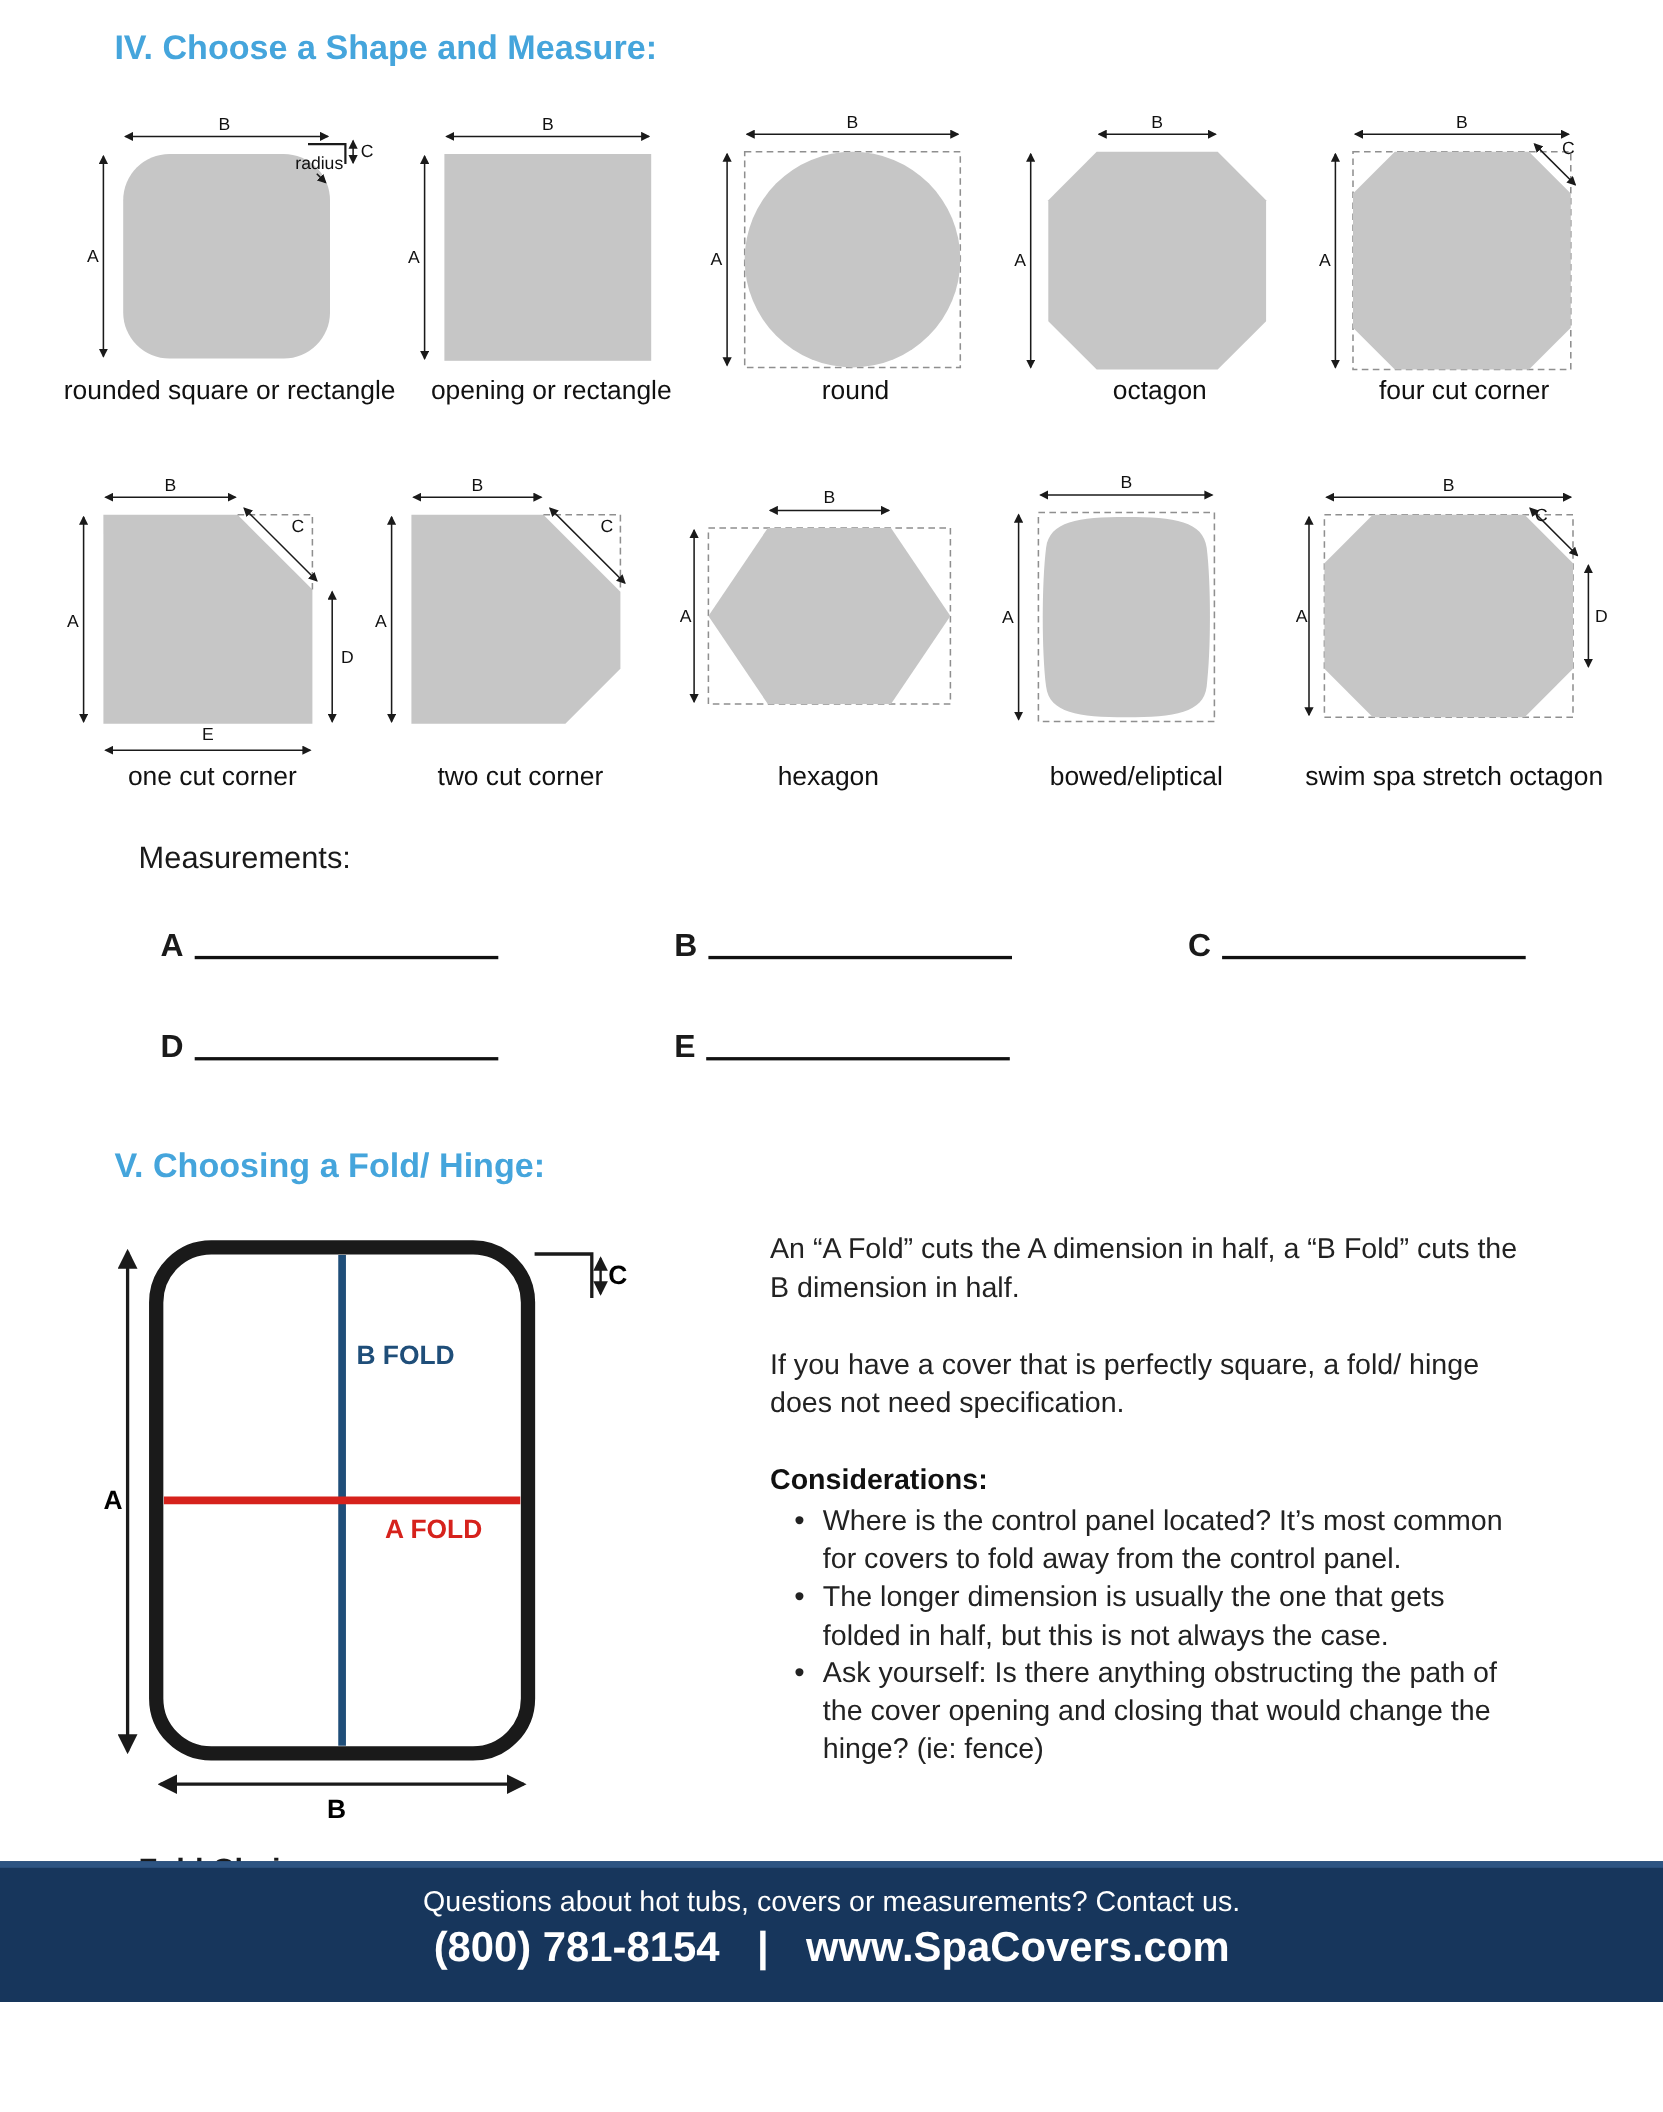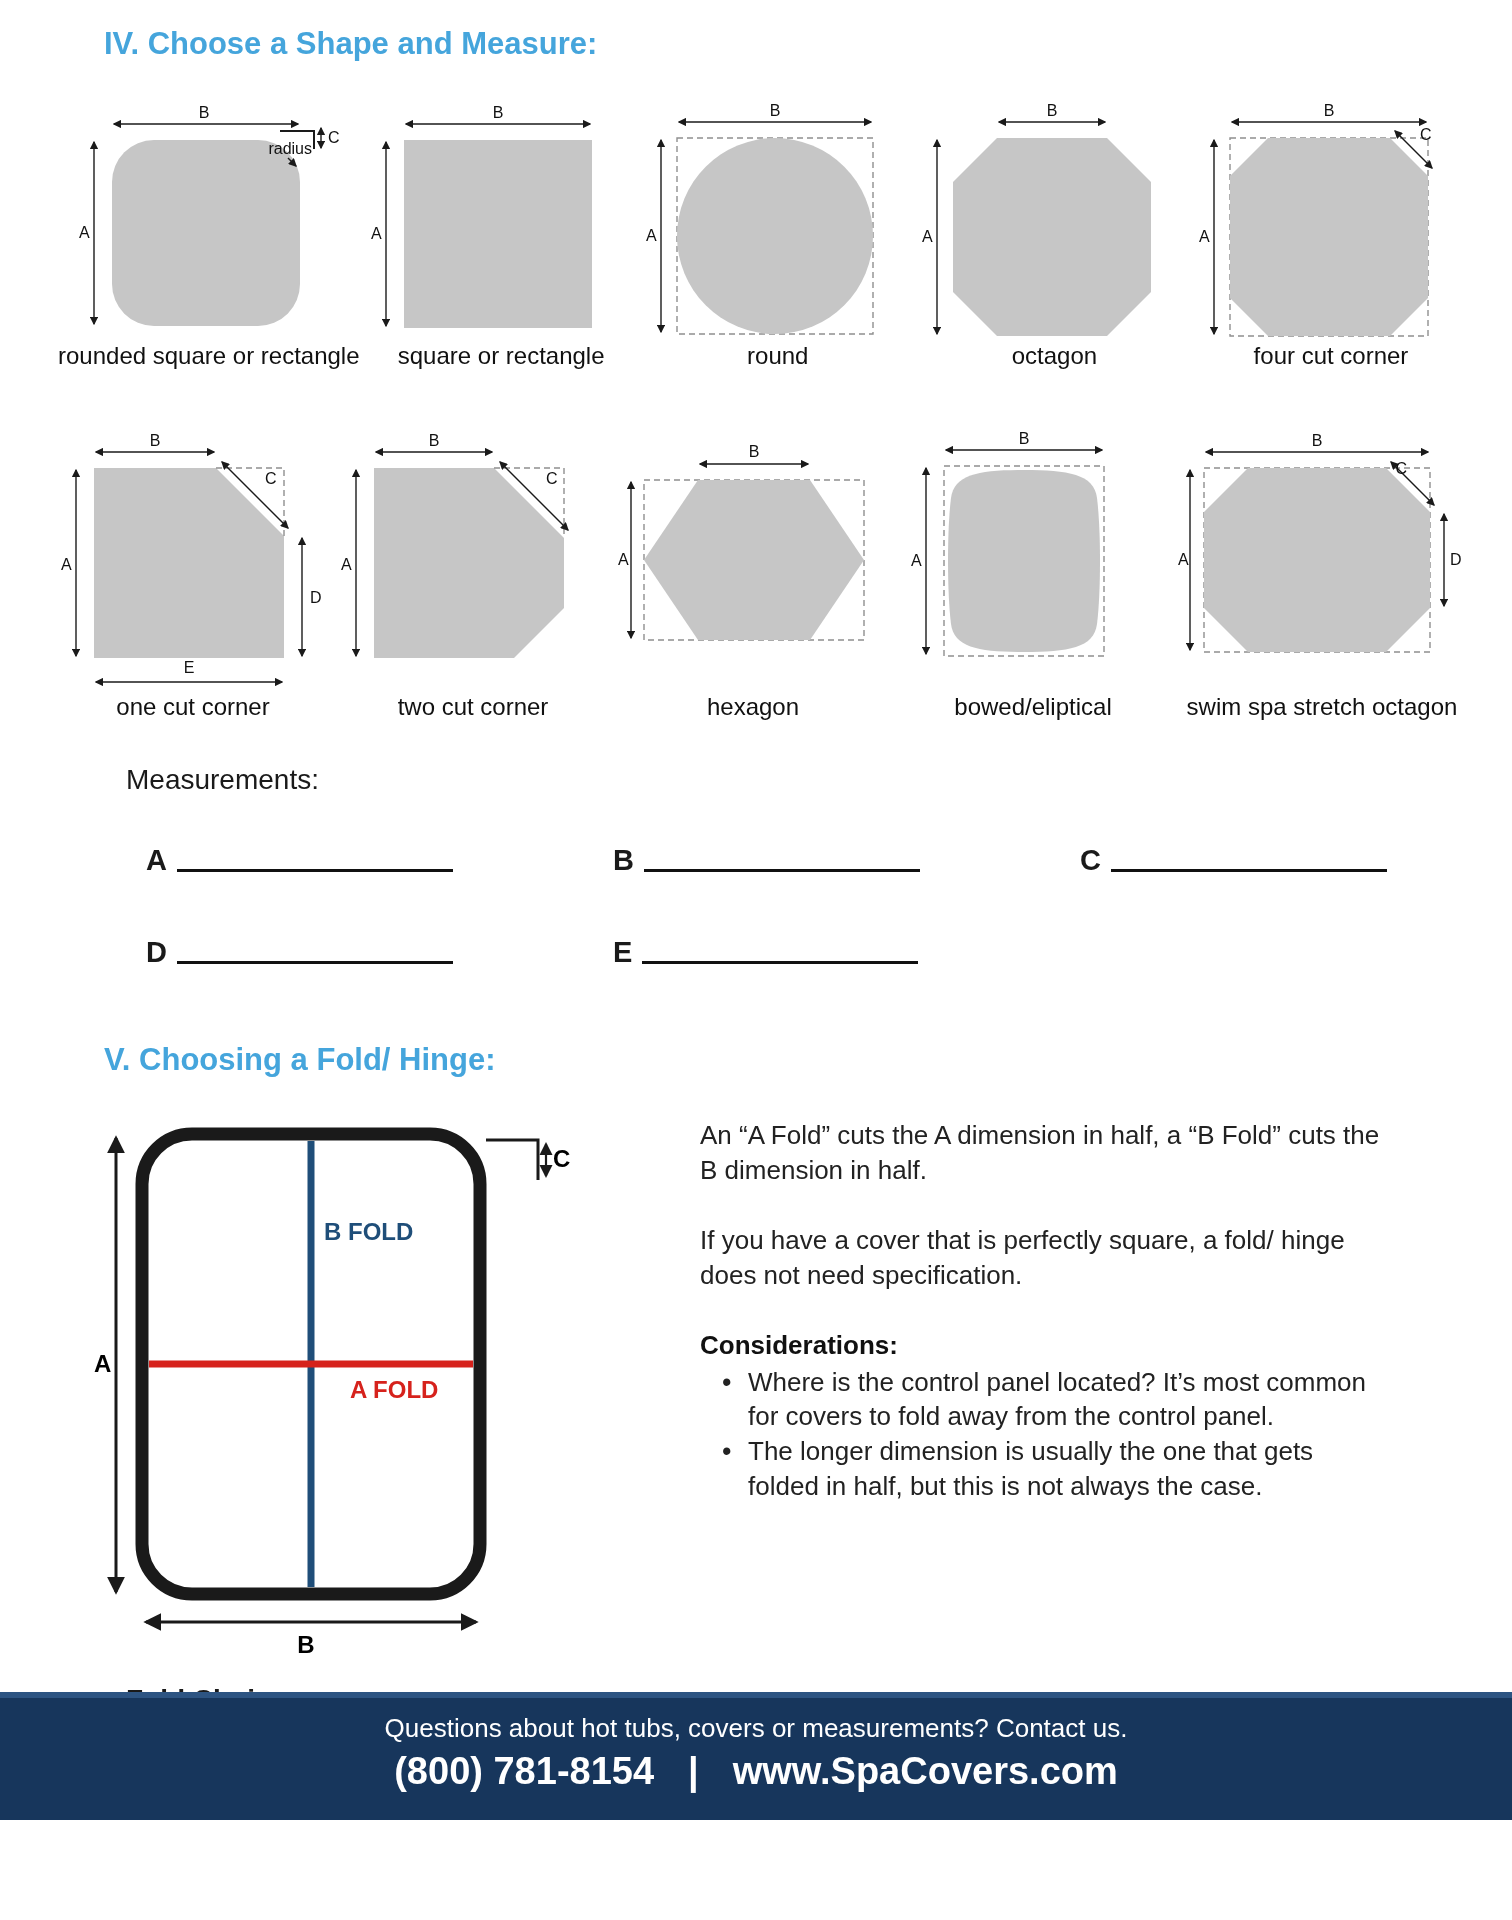--- a/index.html
+++ b/index.html
@@ -84,21 +84,21 @@
     </div>
 
     <div class="cell">
       <svg class="diag" width="270" height="235" viewBox="0 0 270 235">
         <rect class="shp" x="38" y="36" width="188" height="188"></rect>
         <line class="dim" x1="40" y1="20" x2="224" y2="20" marker-start="url(#ah)" marker-end="url(#ah)"></line>
         <text x="132" y="14" text-anchor="middle">B</text>
         <line class="dim" x1="20" y1="38" x2="20" y2="222" marker-start="url(#ah)" marker-end="url(#ah)"></line>
         <text x="5" y="135">A</text>
       </svg>
-      <div class="cap">square or rectangle</div>
+      <div class="cap">opening or rectangle</div>
     </div>
 
     <div class="cell">
       <svg class="diag" width="270" height="235" viewBox="0 0 270 235">
         <rect class="dash" x="34" y="34" width="196" height="196"></rect>
         <circle class="shp" cx="132" cy="132" r="98"></circle>
         <line class="dim" x1="36" y1="18" x2="228" y2="18" marker-start="url(#ah)" marker-end="url(#ah)"></line>
         <text x="132" y="12" text-anchor="middle">B</text>
         <line class="dim" x1="18" y1="36" x2="18" y2="228" marker-start="url(#ah)" marker-end="url(#ah)"></line>
         <text x="3" y="137">A</text>
@@ -257,20 +257,21 @@
     <span class="mline"></span>
   </div>
 
   <div id="right-col">
     <p>An “A Fold” cuts the A dimension in half, a “B Fold” cuts the B dimension in half.</p>
     <p>If you have a cover that is perfectly square, a fold/ hinge does not need specification.</p>
     <div class="consider-title">Considerations:</div>
     <ul class="bullets">
       <li>Where is the control panel located? It’s most common for covers to fold away from the control panel.</li>
       <li>The longer dimension is usually the one that gets folded in half, but this is not always the case.</li>
+      <li>Ask yourself: Is there anything obstructing the path of the cover opening and closing that would change the hinge? (ie: fence)</li>
     </ul>
   </div>
 
   <div id="footer">
     <div class="q">Questions about hot tubs, covers or measurements?  Contact us.</div>
     <div class="contact">
       <span>(800) 781-8154</span>
       <span class="sep">|</span>
       <span>www.SpaCovers.com</span>
     </div>

